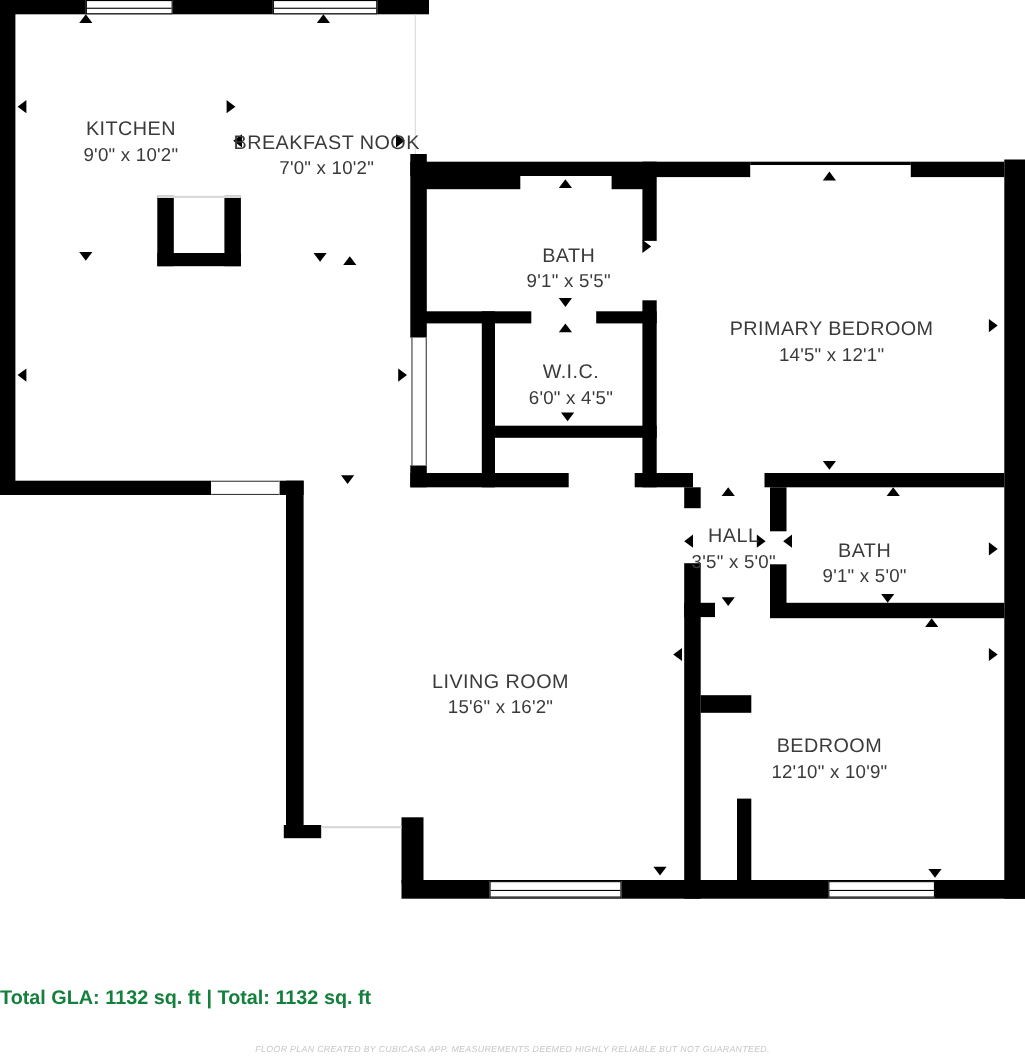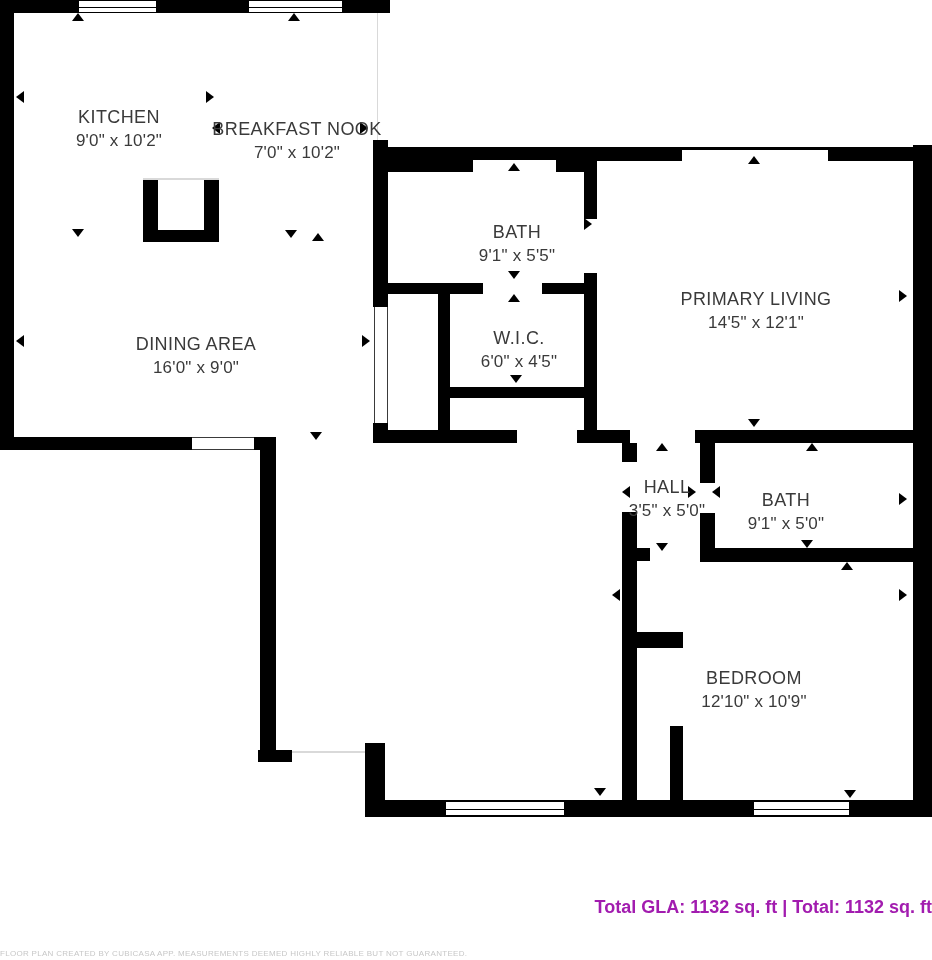--- a/index.html
+++ b/index.html
@@ -20,24 +20,24 @@
   .t{position:absolute;width:0;height:0;}
   .t.up{border-left:6px solid transparent;border-right:6px solid transparent;border-bottom:8px solid #000;}
   .t.dn{border-left:6px solid transparent;border-right:6px solid transparent;border-top:8px solid #000;}
   .t.lf{border-top:6px solid transparent;border-bottom:6px solid transparent;border-right:8px solid #000;}
   .t.rt{border-top:6px solid transparent;border-bottom:6px solid transparent;border-left:8px solid #000;}
   
   .room{position:absolute;transform:translate(-50%,-50%);text-align:center;color:#3a3a3a;white-space:nowrap;}
   .room .nm{font-size:18px;letter-spacing:.4px;}
   .room .dm{font-size:17px;margin-top:3px;letter-spacing:.2px;}
   
-  .total-line{position:absolute;left:0;width:100%;text-align:right;color:#a21caf;}
+  .total-line{position:absolute;left:0;width:100%;text-align:left;color:#15803d;}
   .total-line.bold{font-weight:bold;font-size:18px;}
   .total-line.reg{font-size:16px;}
-  .disclaimer{position:absolute;left:0;width:100%;color:#c7c7c7;font-size:8px;letter-spacing:.3px;}
+  .disclaimer{position:absolute;left:0;width:100%;text-align:center;color:#c7c7c7;font-size:8px;letter-spacing:.3px;font-style:italic;}
 </style>
 </head>
 <body>
 
 <div class="stage">
 
   <div class="w" style="left:0;top:0;width:390px;height:13px"></div>
   <div class="w" style="left:0;top:0;width:14px;height:450px"></div>
   <div class="w" style="left:0;top:437px;width:192px;height:13px"></div>
   <div class="w" style="left:254px;top:437px;width:22px;height:13px"></div>
@@ -137,38 +137,38 @@
   </div>
   <div class="room" style="left:297px;top:141px">
     <div class="nm">BREAKFAST NOOK</div>
     <div class="dm">7'0" x 10'2"</div>
   </div>
   <div class="room" style="left:517px;top:244px">
     <div class="nm">BATH</div>
     <div class="dm">9'1" x 5'5"</div>
   </div>
   <div class="room" style="left:756px;top:311px">
-    <div class="nm">PRIMARY LIVING</div>
+    <div class="nm">PRIMARY BEDROOM</div>
     <div class="dm">14'5" x 12'1"</div>
   </div>
   <div class="room" style="left:519px;top:350px">
     <div class="nm">W.I.C.</div>
     <div class="dm">6'0" x 4'5"</div>
-  </div>
-  <div class="room" style="left:196px;top:356px">
-    <div class="nm">DINING AREA</div>
-    <div class="dm">16'0" x 9'0"</div>
   </div>
   <div class="room" style="left:667px;top:499px">
     <div class="nm">HALL</div>
     <div class="dm">3'5" x 5'0"</div>
   </div>
   <div class="room" style="left:786px;top:512px">
     <div class="nm">BATH</div>
     <div class="dm">9'1" x 5'0"</div>
+  </div>
+  <div class="room" style="left:455px;top:631px">
+    <div class="nm">LIVING ROOM</div>
+    <div class="dm">15'6" x 16'2"</div>
   </div>
   <div class="room" style="left:754px;top:690px">
     <div class="nm">BEDROOM</div>
     <div class="dm">12'10" x 10'9"</div>
   </div>
 
   <div class="total-line bold" style="top:897px">Total GLA: 1132 sq. ft | Total: 1132 sq. ft</div>
   <div class="disclaimer" style="top:949px">FLOOR PLAN CREATED BY CUBICASA APP. MEASUREMENTS DEEMED HIGHLY RELIABLE BUT NOT GUARANTEED.</div>
 
 </div>

